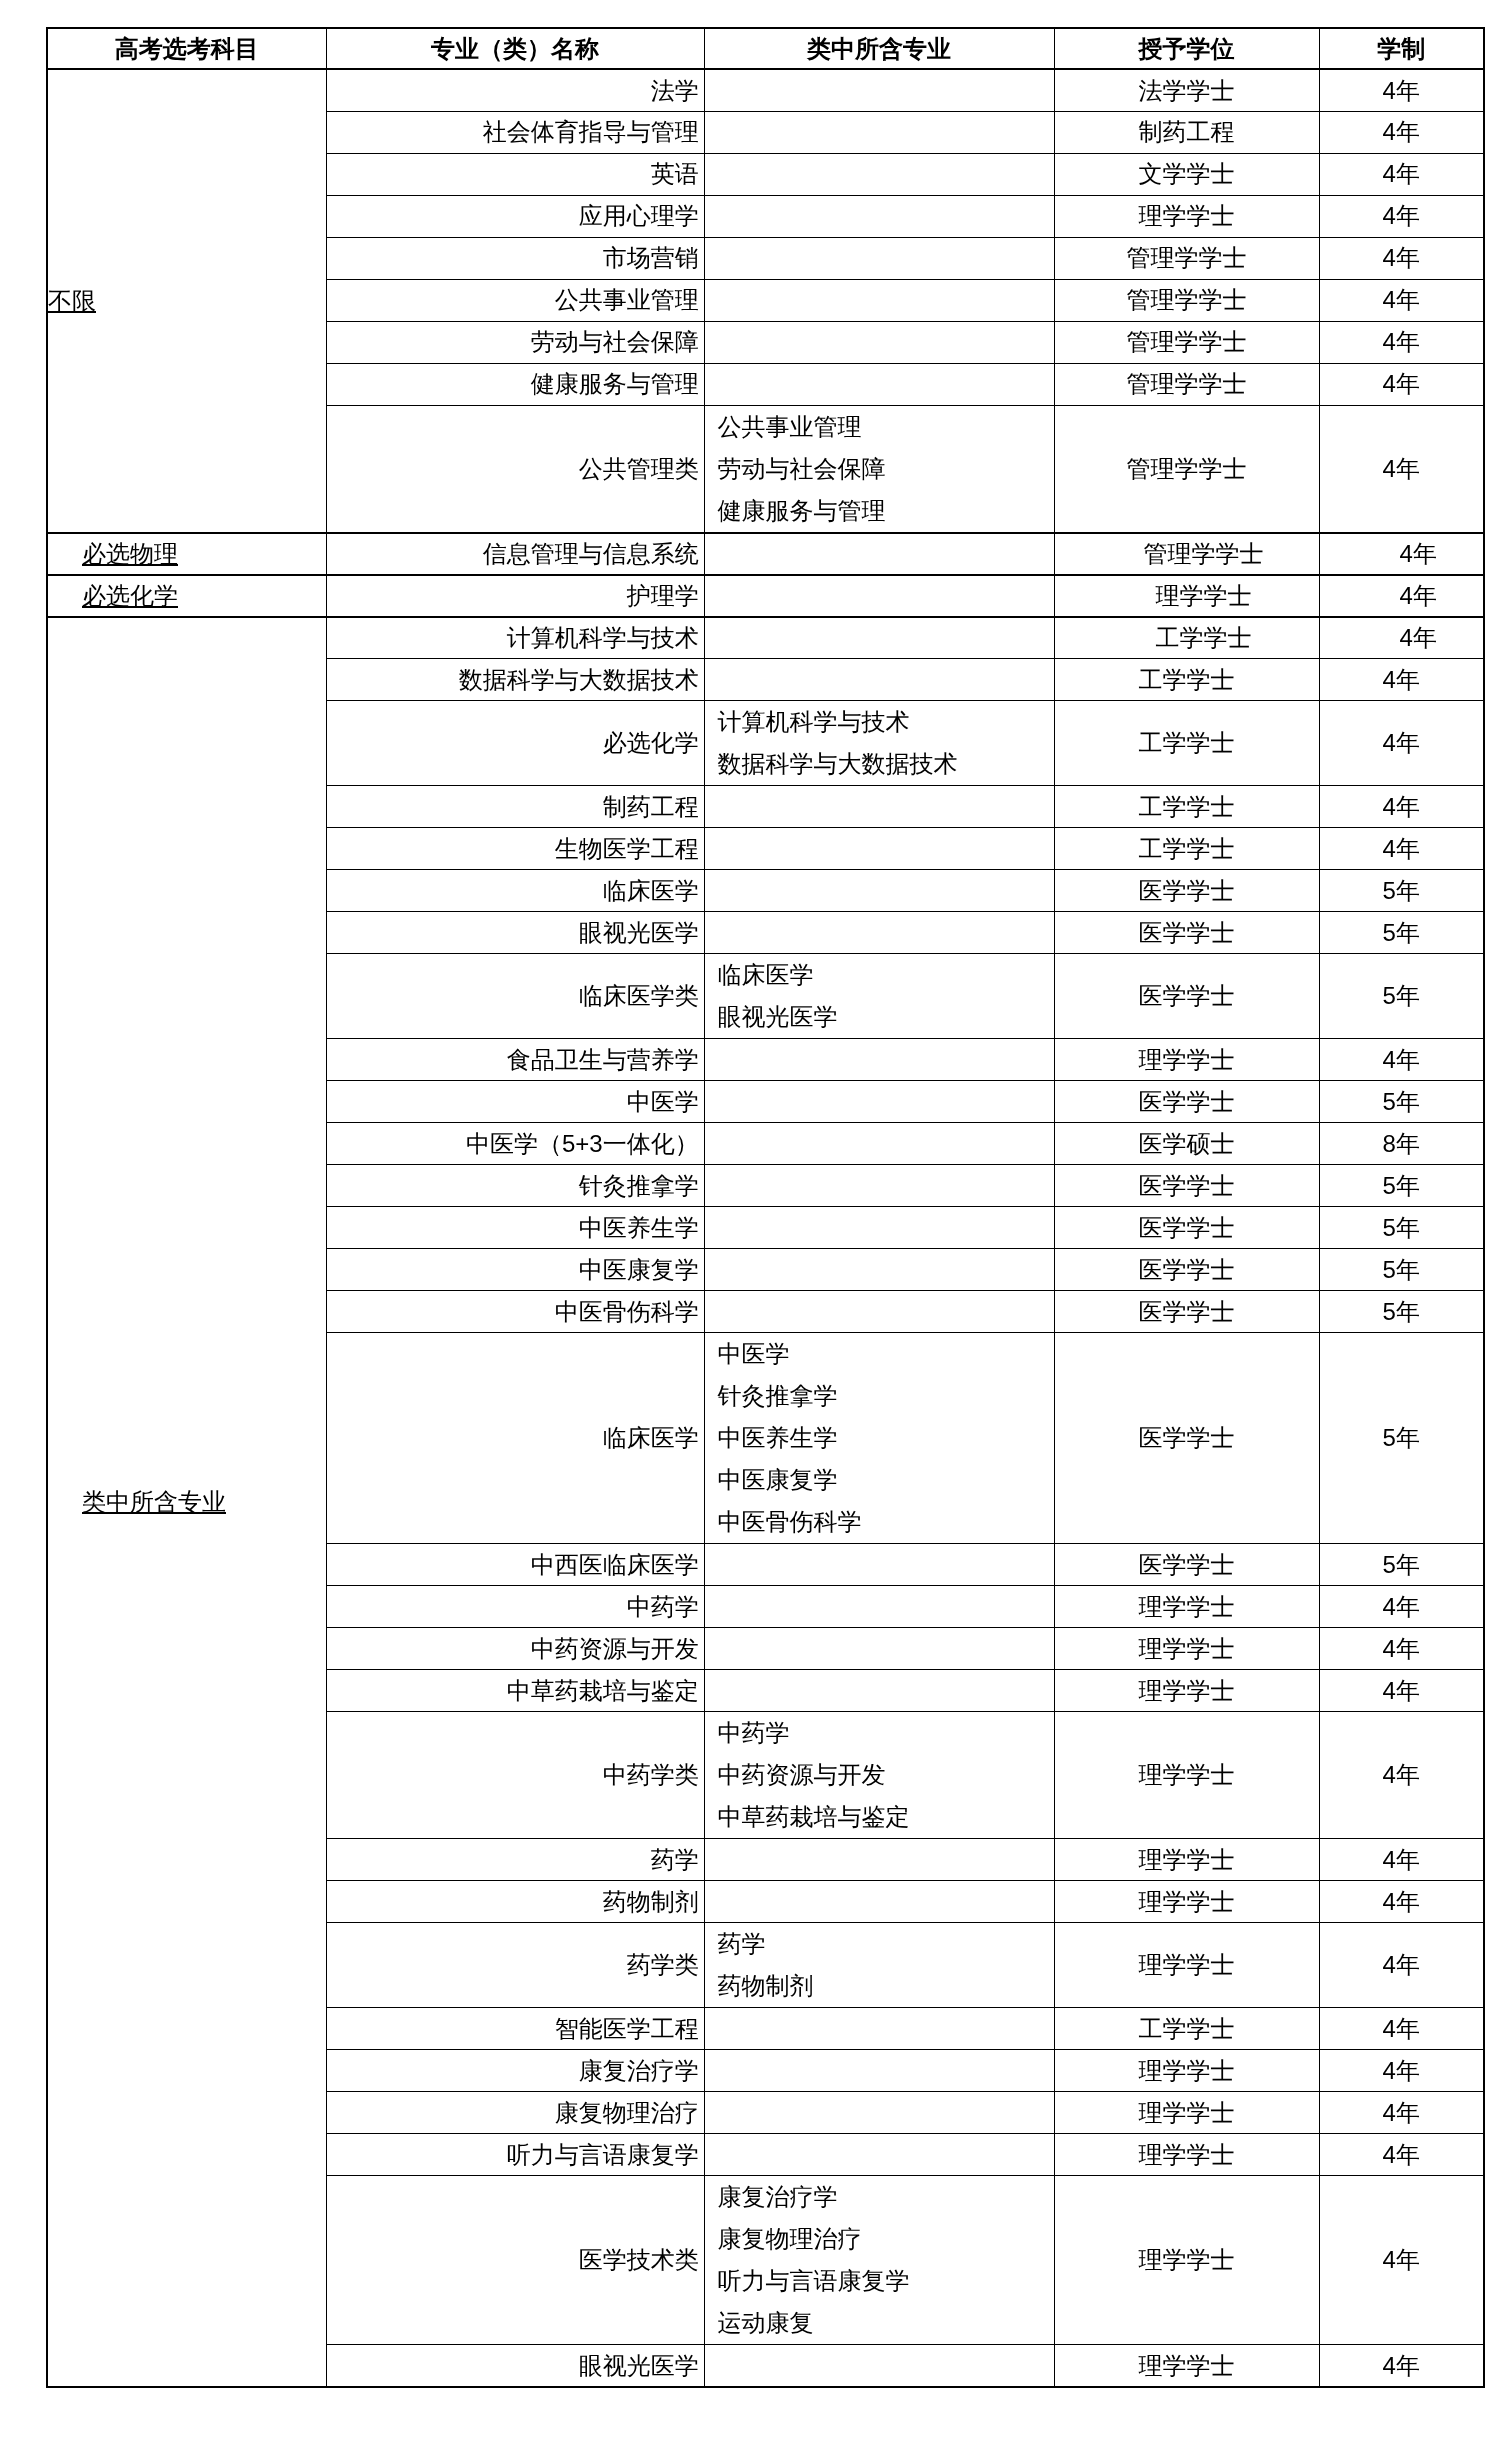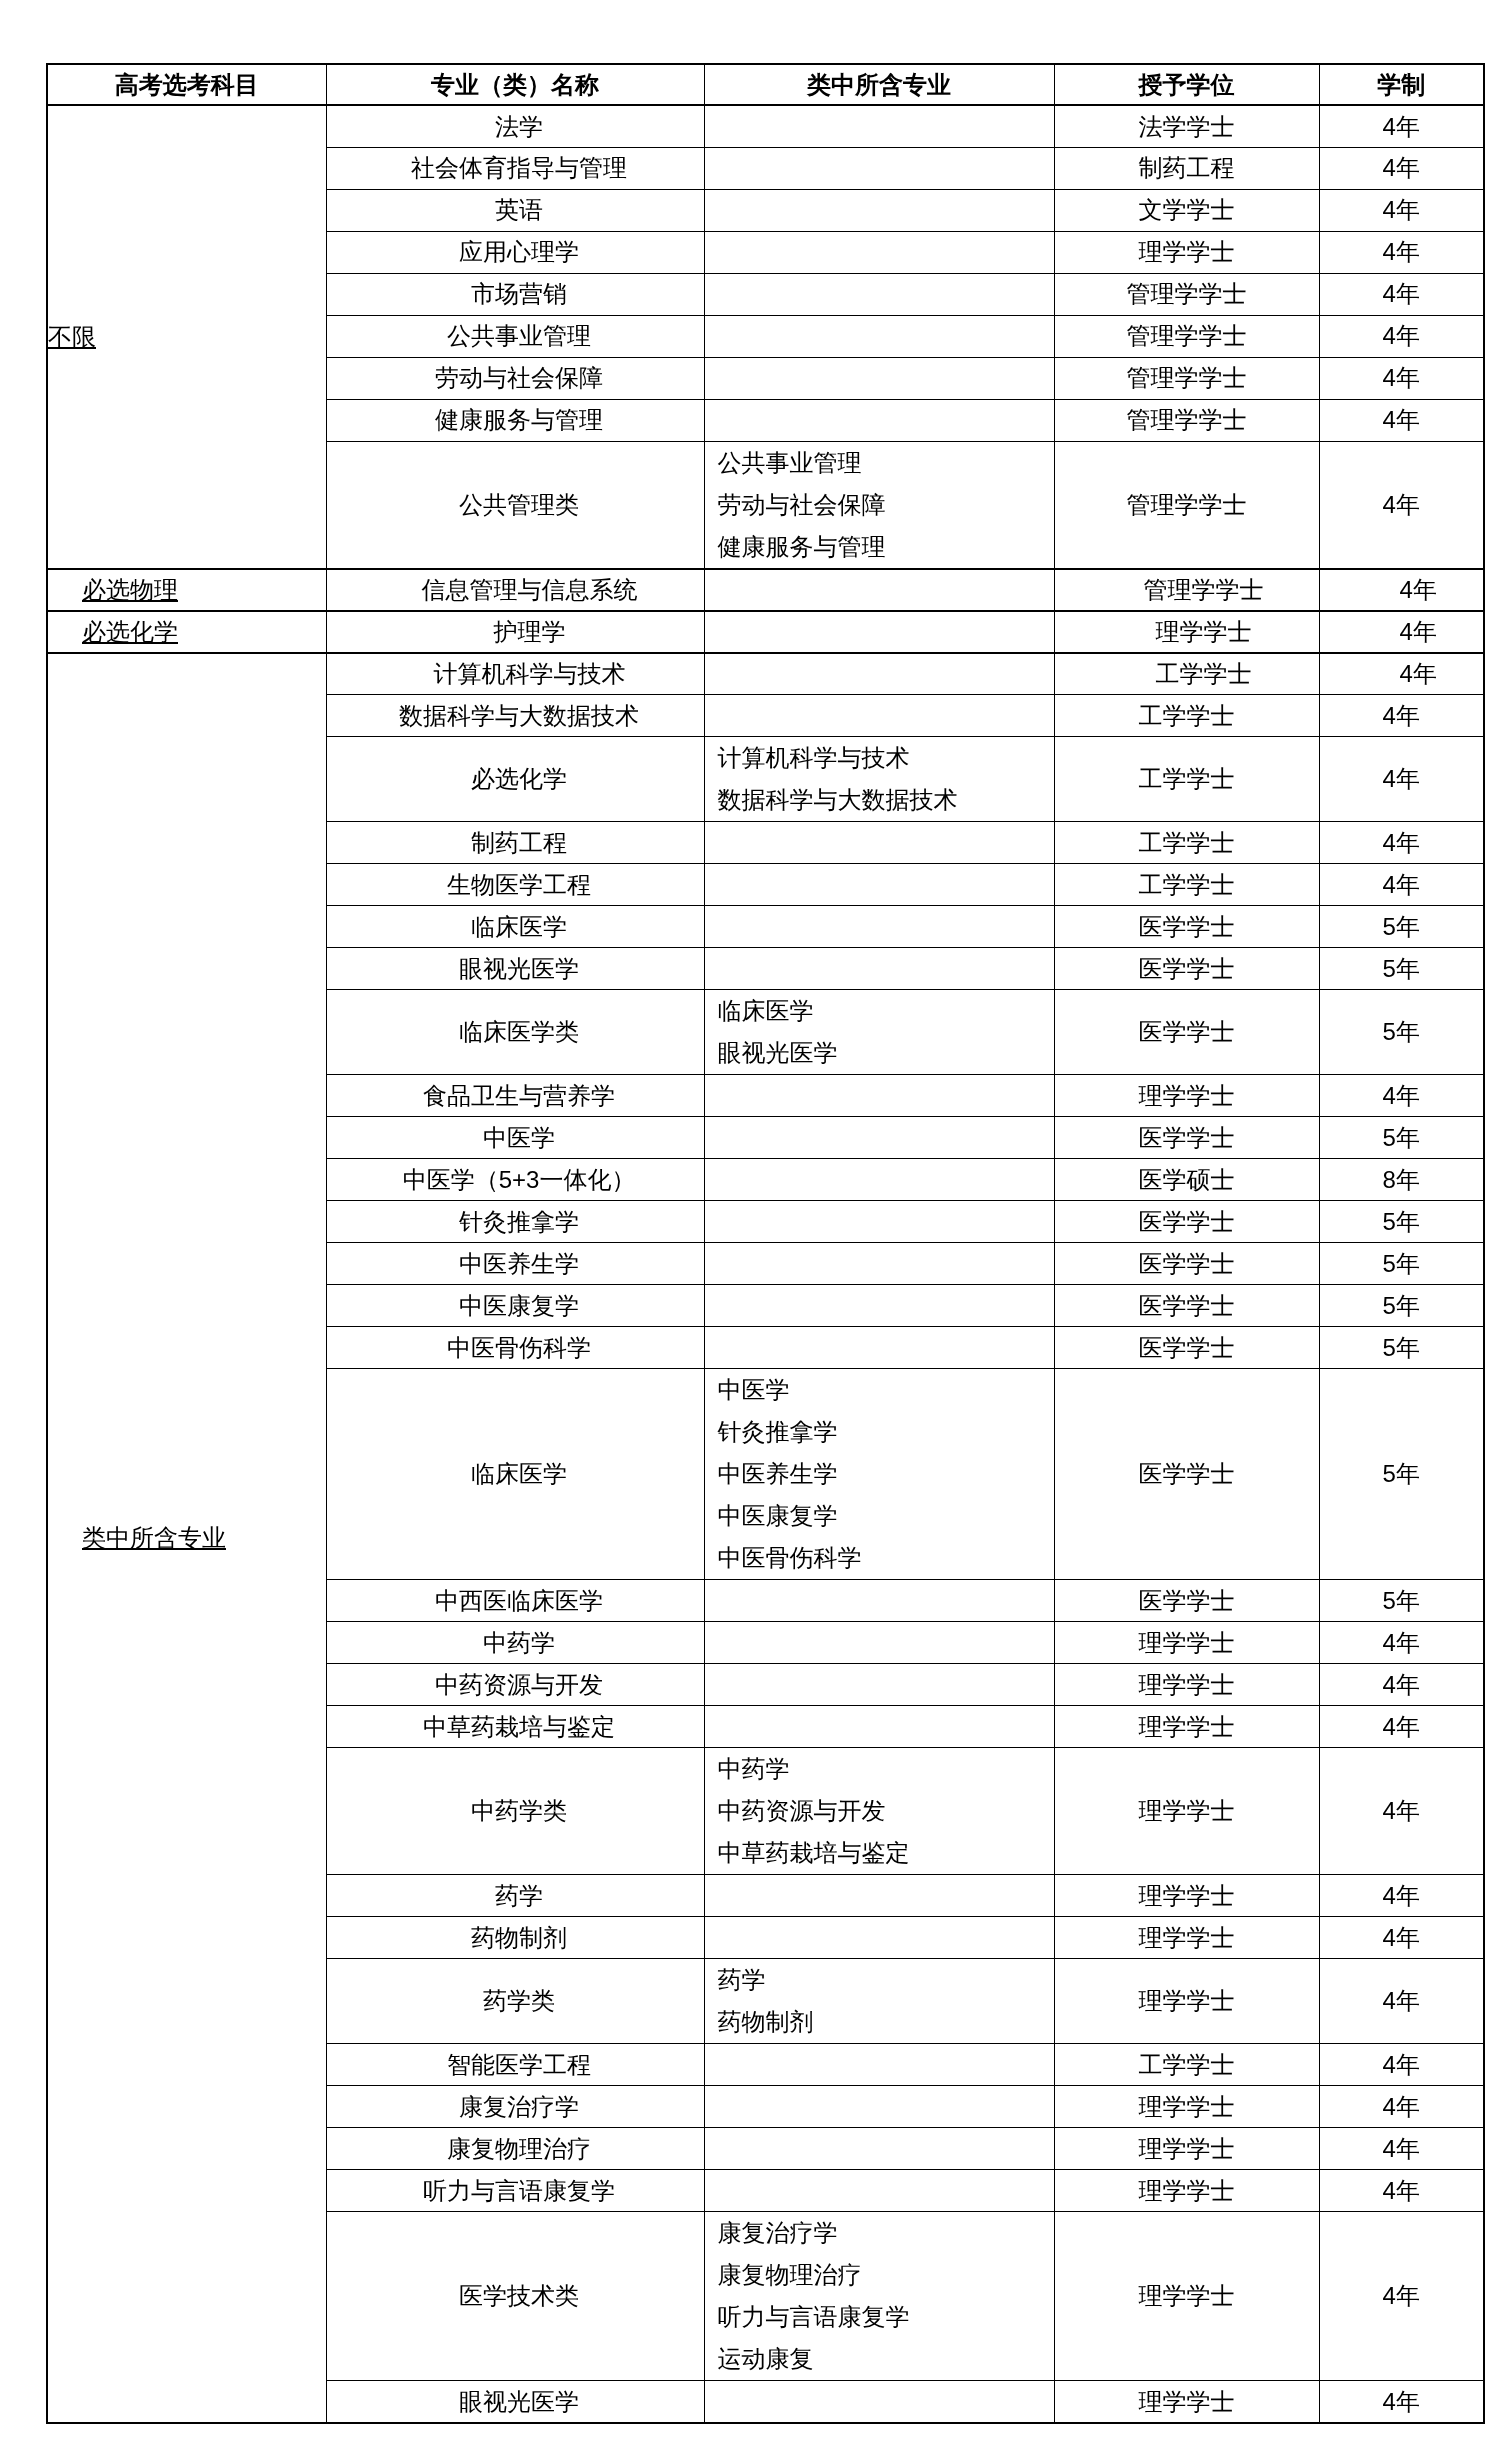--- a/index.html
+++ b/index.html
@@ -16,21 +16,20 @@
     color: #000000;
   }
   table.majors-table {
     position: absolute;
     left: 46px;
     top: 27.4px;
     width: 1437px;
     border-collapse: collapse;
     table-layout: fixed;
     border: 2.4px solid #000000;
-    margin-top: 36px;
   }
   col.c-subject  { width: 279px; }
   col.c-major    { width: 378px; }
   col.c-contained{ width: 350px; }
   col.c-degree   { width: 265px; }
   col.c-years    { width: 165px; }
 
   th, td {
     border: 1.6px solid #000000;
     font-size: 24px;
@@ -44,21 +43,21 @@
     height: 39px;
     border-bottom: 2.4px solid #000000;
   }
   tr.simple { height: 42px; }
 
   td.subject-cell {
     text-align: left;
     text-decoration: underline;
   }
   td.major-cell {
-    text-align: center;
+    text-align: right;
     padding-left: 13px;
     padding-right: 4.8px;
     line-height: 32px;
   }
   td.contained-cell {
     text-align: left;
     padding-left: 13px;
     padding-right: 4.8px;
   }
   .contained-line {

